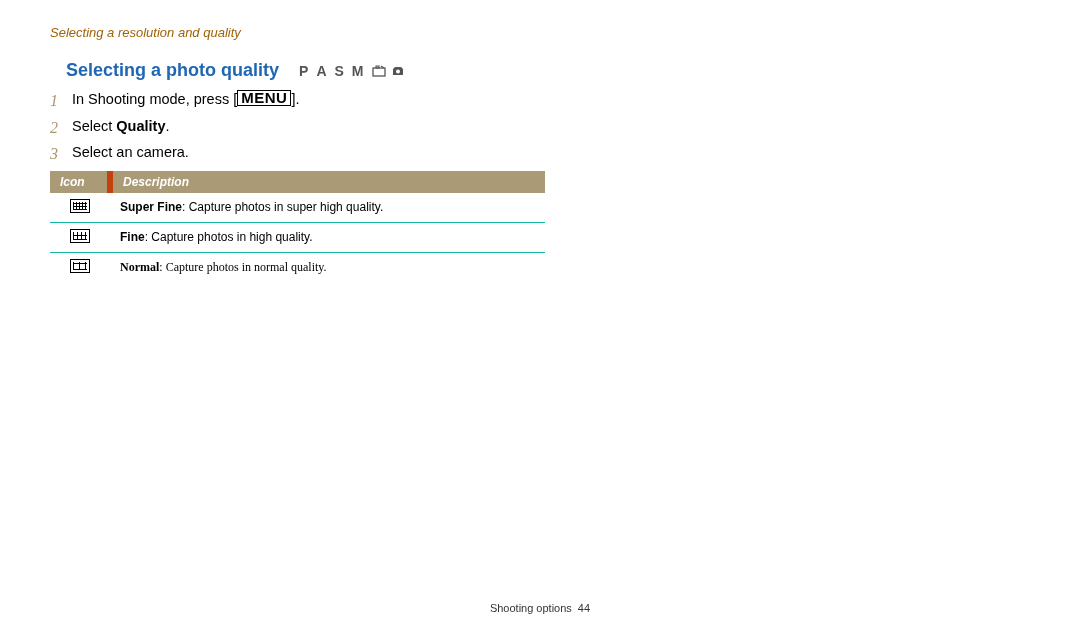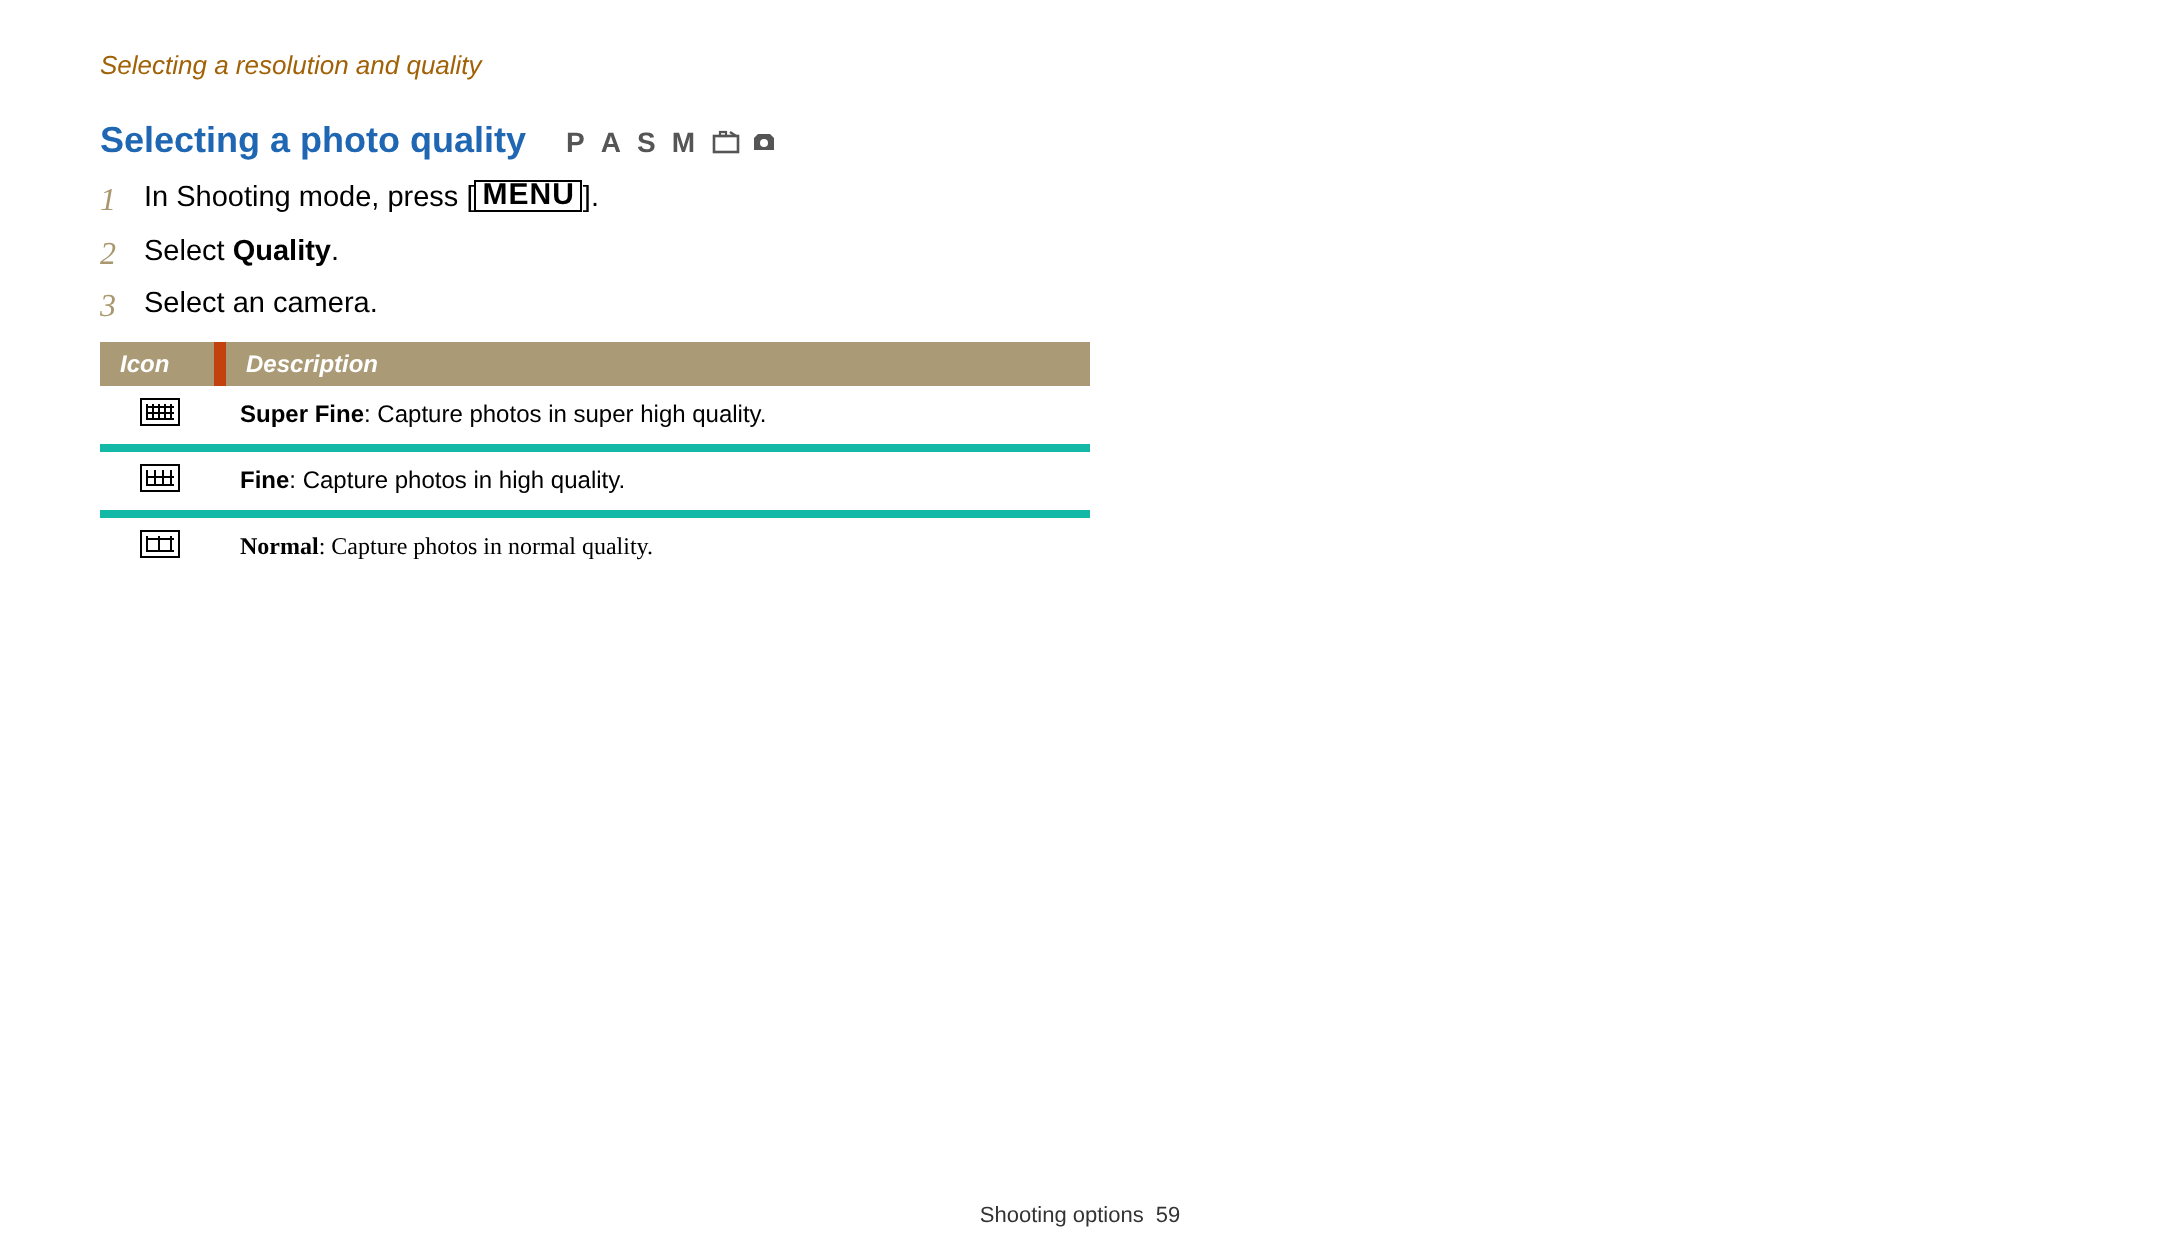--- a/index.html
+++ b/index.html
@@ -24,20 +24,21 @@
   .section-title-row {
     display: flex;
     align-items: baseline;
     gap: 20px;
     margin-bottom: 6px;
   }
   .section-title {
     font-size: 18px;
     font-weight: 600;
     color: #2067b3;
+    margin-left: 16px;
   }
   .modes {
     font-size: 14px;
     letter-spacing: 4px;
     font-weight: 600;
     color: #555;
     display: flex;
     align-items: center;
     gap: 4px;
   }
@@ -98,21 +99,21 @@
     background: #ab9a76;
     color: #fff;
     font-weight: 700;
     font-style: italic;
     text-align: left;
     padding: 4px 10px;
     font-size: 12px;
   }
   table.quality th.col-icon { width: 60px; border-right: 6px solid #c2410c; }
   table.quality td {
-    border-bottom: 4px solid #14b8a6;
+    border-bottom: 1px solid #14b8a6;
     padding: 6px 10px;
     font-size: 12px;
     vertical-align: middle;
   }
   table.quality tr:last-child td { border-bottom: none; font-family: Liberation Serif, serif; }
   td.iconcell { text-align: center; }
   .q-icon {
     display: inline-flex;
     align-items: center;
     justify-content: center;
@@ -217,14 +218,14 @@
       <tr>
         <td class="iconcell"><span class="q-icon q-n"></span></td>
         <td><span class="bold">Normal</span><span>: Capture photos in normal quality.</span></td>
       </tr>
     </tbody>
   </table>
 
 </div>
 
 <div class="footer">
-  <span>Shooting options</span><span class="pnum">59</span>
+  <span>Shooting options</span><span class="pnum">44</span>
 </div>
 
 </body></html>

